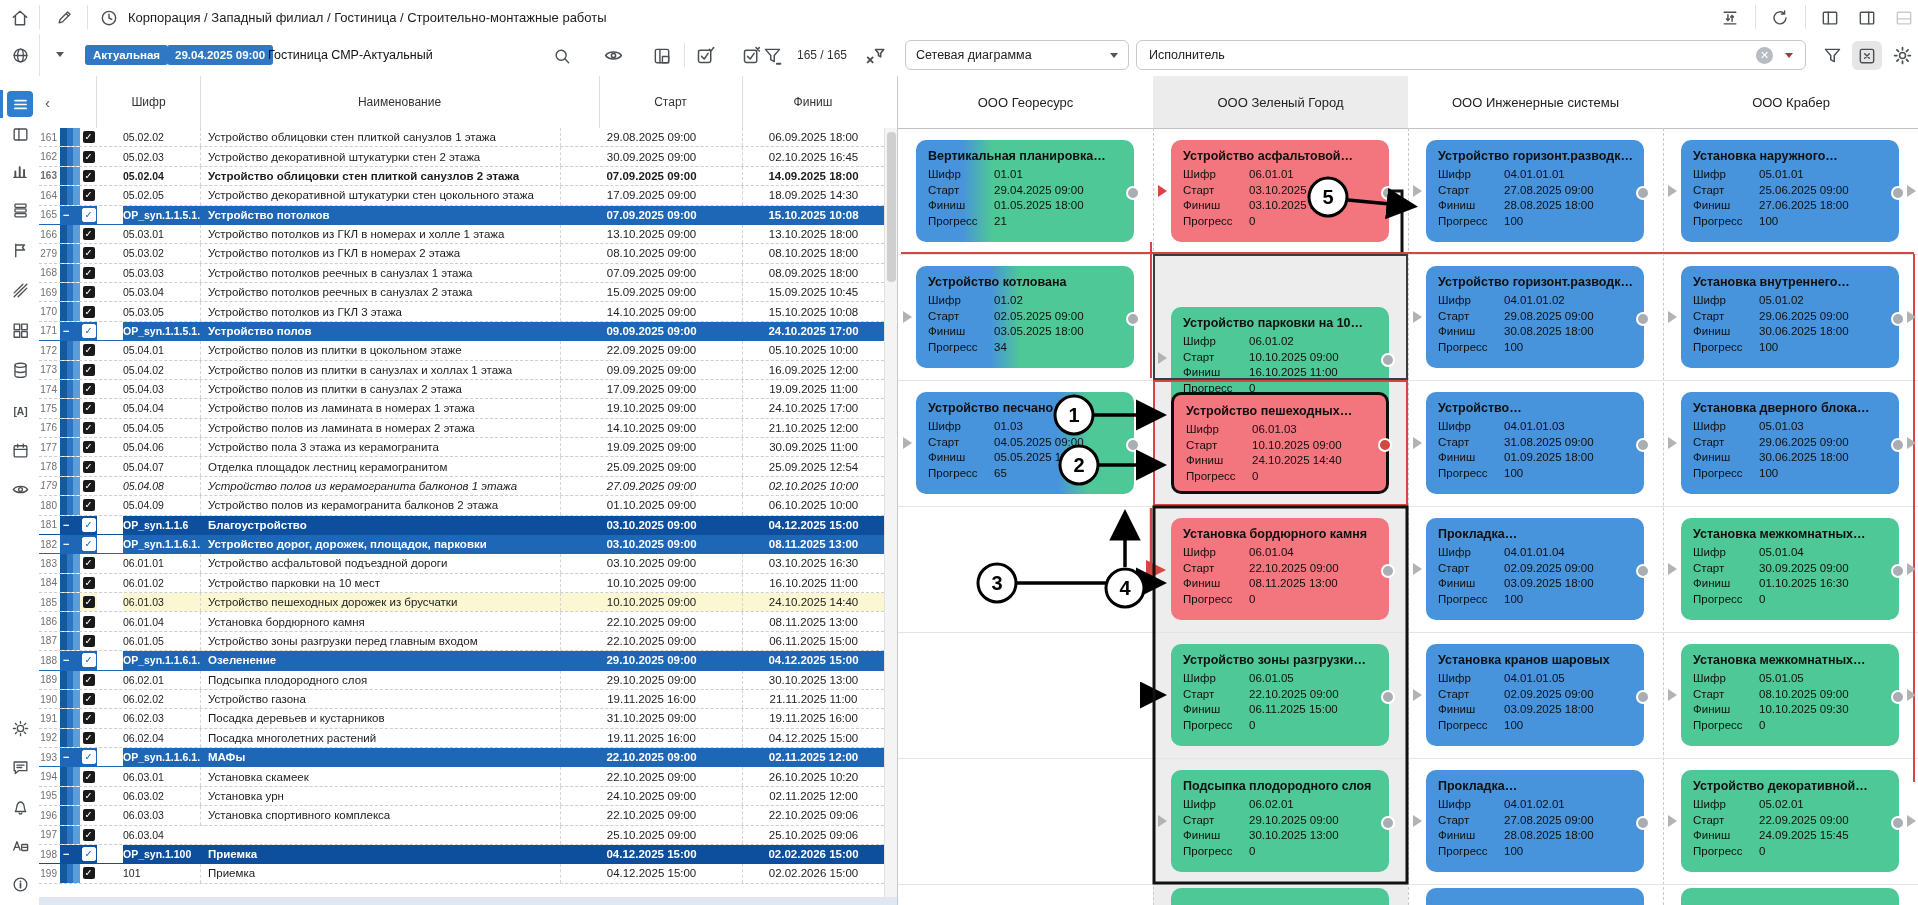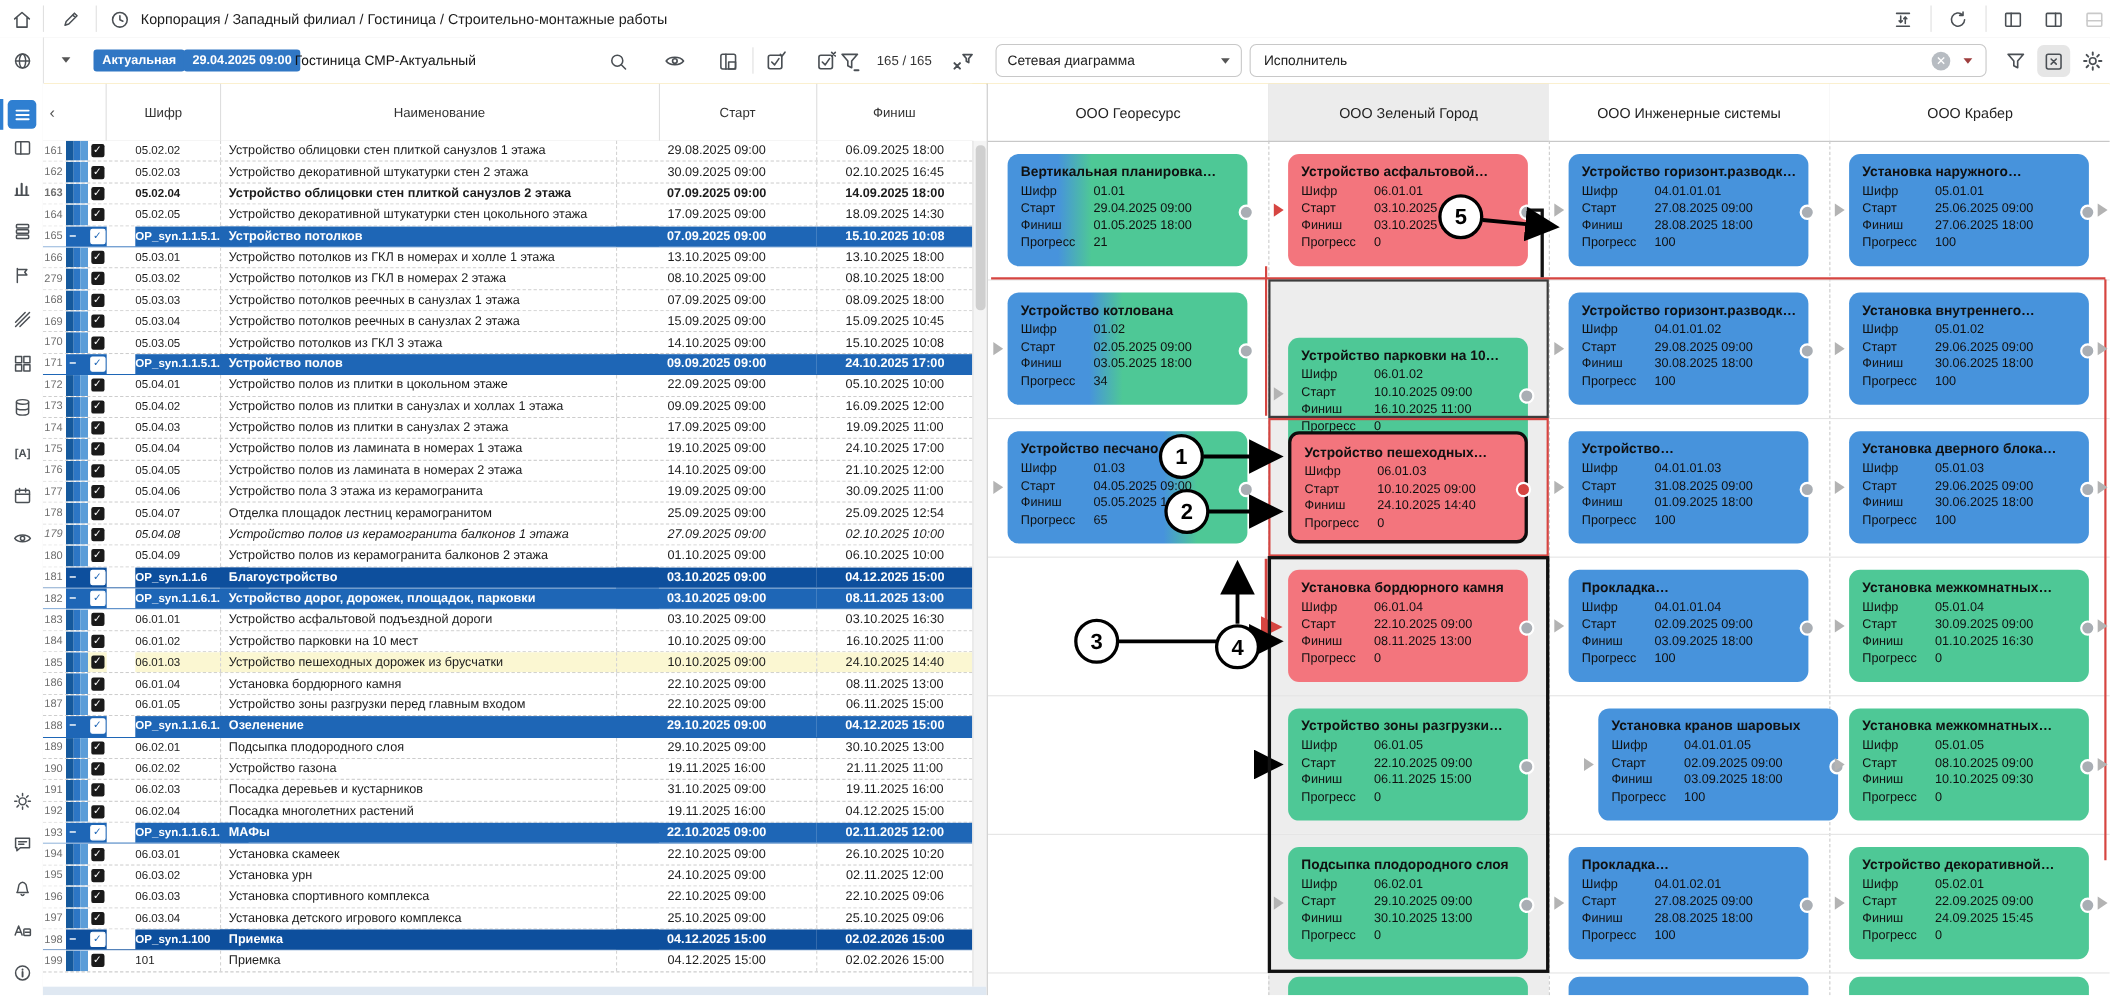--- a/index.html
+++ b/index.html
@@ -852,21 +852,20 @@
           <div class="tcell c-num">197</div>
           <div class="tcell c-strip">
             <span class="bar" style="width: 6.6px; background: rgb(21, 89, 156);"></span>
             <span class="bar" style="width: 6.6px; background: rgb(45, 118, 196);"></span>
             <span class="bar" style="width: 6.6px; background: rgb(91, 157, 216);"></span>
           </div>
           <div class="tcell c-cb">
             <div class="cb">✓</div>
           </div>
           <div class="tcell c-code">06.03.04</div>
-          <div class="tcell c-name">Установка детского игрового комплекса</div>
           <div class="tcell c-start">25.10.2025 09:00</div>
           <div class="tcell c-fin">25.10.2025 09:06</div>
         </div>
         <div class="trow grp" style="height: 19.38px; border-bottom: 1px solid rgb(13, 79, 157);">
           <div class="tcell c-num">198</div>
           <div class="tcell c-strip" style="background: rgb(13, 79, 157);"></div>
           <div class="minus">−</div>
           <div class="tcell c-cb" style="background: rgb(13, 79, 157); border-left-color: transparent;">
             <div class="cb" style="background: rgb(255, 255, 255); color: rgb(30, 102, 182);">✓</div>
           </div>
@@ -1186,21 +1185,21 @@
             <span class="fl">Финиш</span>
             <span>03.09.2025 18:00</span>
           </div>
           <div class="fr">
             <span class="fl">Прогресс</span>
             <span>100</span>
           </div>
           <div class="pout"></div>
           <div class="pin"></div>
         </div>
-        <div class="card" style="left: 555px; top: 568px; background: rgb(71, 147, 220);">
+        <div class="card" style="left: 528px; top: 568px; background: rgb(71, 147, 220);">
           <div class="ct">Установка кранов шаровых</div>
           <div class="fr">
             <span class="fl">Шифр</span>
             <span>04.01.01.05</span>
           </div>
           <div class="fr">
             <span class="fl">Старт</span>
             <span>02.09.2025 09:00</span>
           </div>
           <div class="fr">

